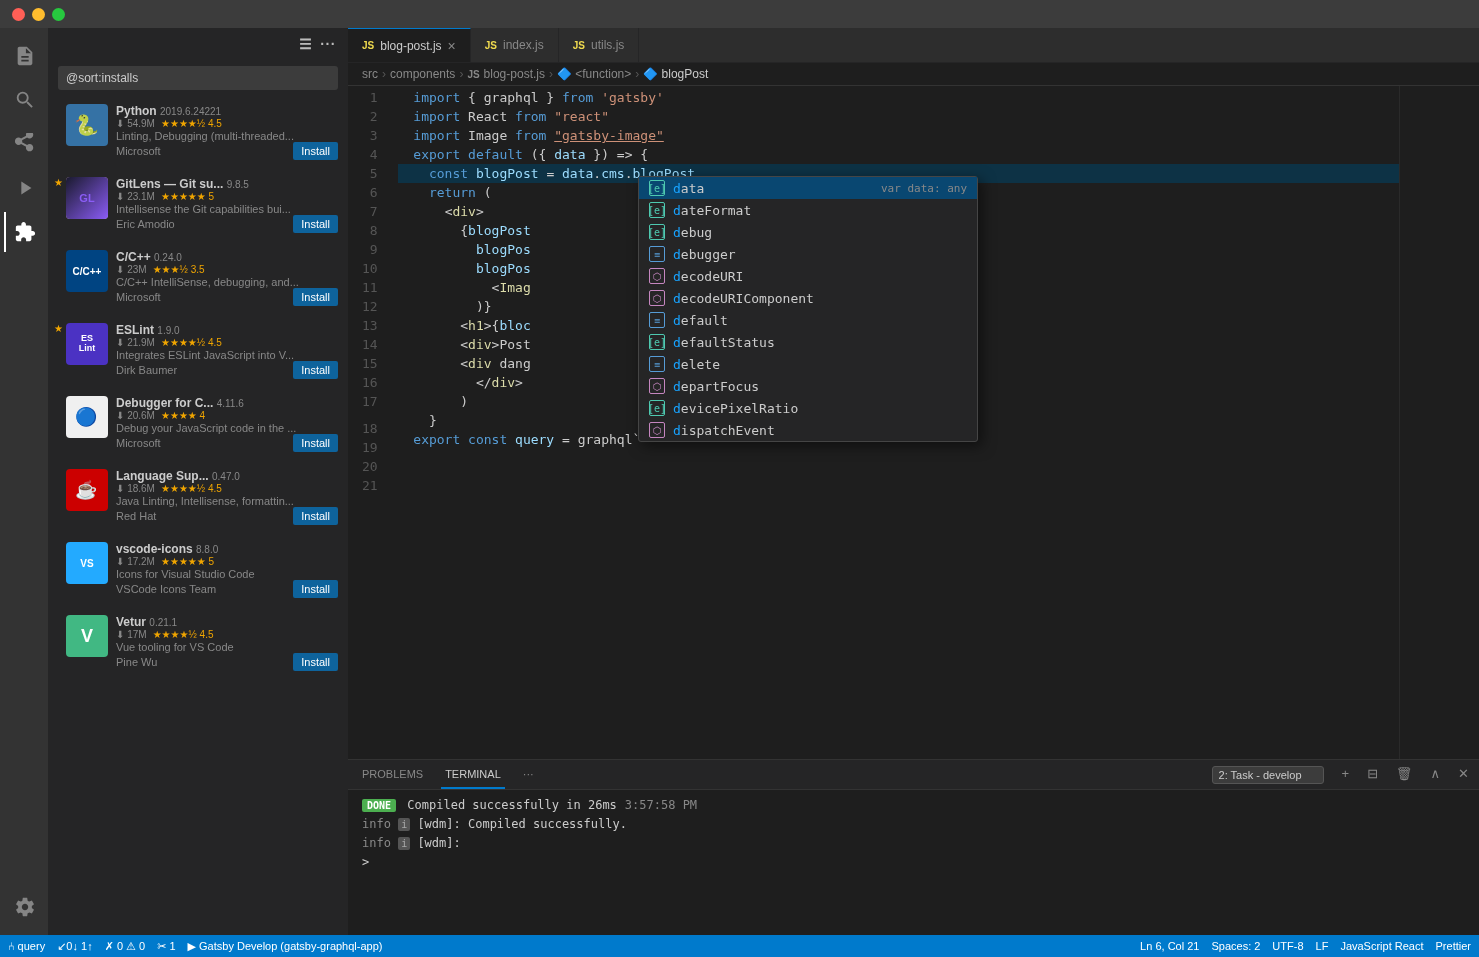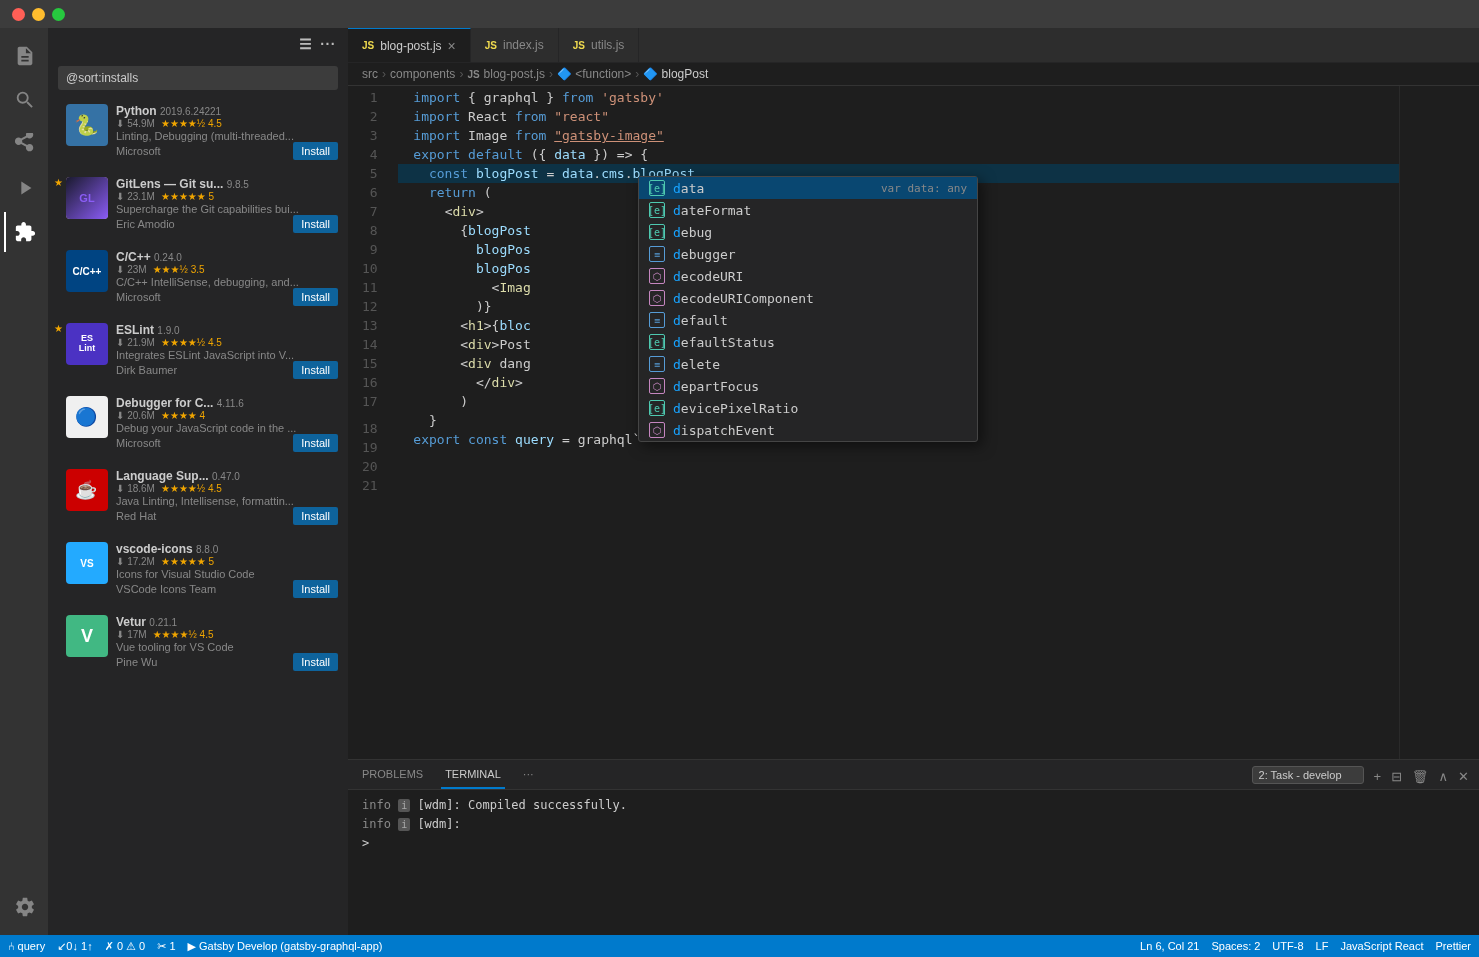--- a/index.html
+++ b/index.html
@@ -359,22 +359,22 @@
       align-items: center;
       border-bottom: 2px solid transparent;
     }
     .terminal-tab.active {
       color: #ccc;
       border-bottom: 2px solid #007acc;
     }
     .terminal-tab-actions {
       margin-left: auto;
       display: flex;
-      align-items: flex-end;
-      gap: 10px;
+      align-items: flex-start;
+      gap: 18px;
       color: #888;
       font-size: 13px;
     }
     .terminal-selector {
       background: #3c3c3c;
       color: #ccc;
       border: 1px solid #555;
       font-size: 11px;
       padding: 2px 20px 2px 6px;
       border-radius: 3px;
@@ -527,21 +527,21 @@
             <span style="font-size:11px;color:#8b5cf6;font-weight:900;background:linear-gradient(135deg,#1a1a2e,#8b5cf6);width:100%;height:100%;display:flex;align-items:center;justify-content:center;border-radius:4px;">GL</span>
           </div>
     <div class="ext-info">
       <div class="ext-name-row">
         <span class="ext-name">GitLens — Git su... <span style="color:#888;font-weight:400;font-size:10px;">9.8.5</span></span>
       </div>
       <div class="ext-meta">
         <span>⬇ 23.1M</span>
         <span class="star-rating">★★★★★ 5</span>
       </div>
-      <div class="ext-desc">Supercharge the Git capabilities bui...</div>
+      <div class="ext-desc">Intellisense the Git capabilities bui...</div>
       <div style="display:flex;align-items:center;justify-content:space-between;">
         <span class="ext-author">Eric Amodio</span>
         <button class="install-btn">Install</button>
       </div>
     </div>
   </div>
         <div class="ext-item">
 
     <div class="ext-icon" style="background:#004482; color:#fff;">
             <span style="font-size:10px;font-weight:bold;color:#fff;">C/C++</span>
@@ -798,20 +798,21 @@
               <option>2: Task - develop</option>
             </select>
             <span title="New Terminal">+</span>
             <span>⊟</span>
             <span>🗑</span>
             <span>∧</span>
             <span>✕</span>
           </div>
         </div>
         <div class="terminal-content" id="terminal-content">
+            <div class="term-line"><span class="term-done-badge">DONE</span> <span style="color:#ccc;">Compiled successfully in 26ms</span><span class="term-time">3:57:58 PM</span></div>
             <div class="term-line"></div>
             <div class="term-line"><span style="color:#888;">info</span> <span style="color:#aaa;font-size:10px;background:#555;padding:1px 3px;border-radius:2px;">i</span> [wdm]: Compiled successfully.</div>
             <div class="term-line"><span style="color:#888;">info</span> <span style="color:#aaa;font-size:10px;background:#555;padding:1px 3px;border-radius:2px;">i</span> [wdm]:&nbsp;</div>
             <div class="term-line"><span class="term-prompt">&gt;</span></div>
           </div>
       </div>
 
     </div>
 
   </div>

